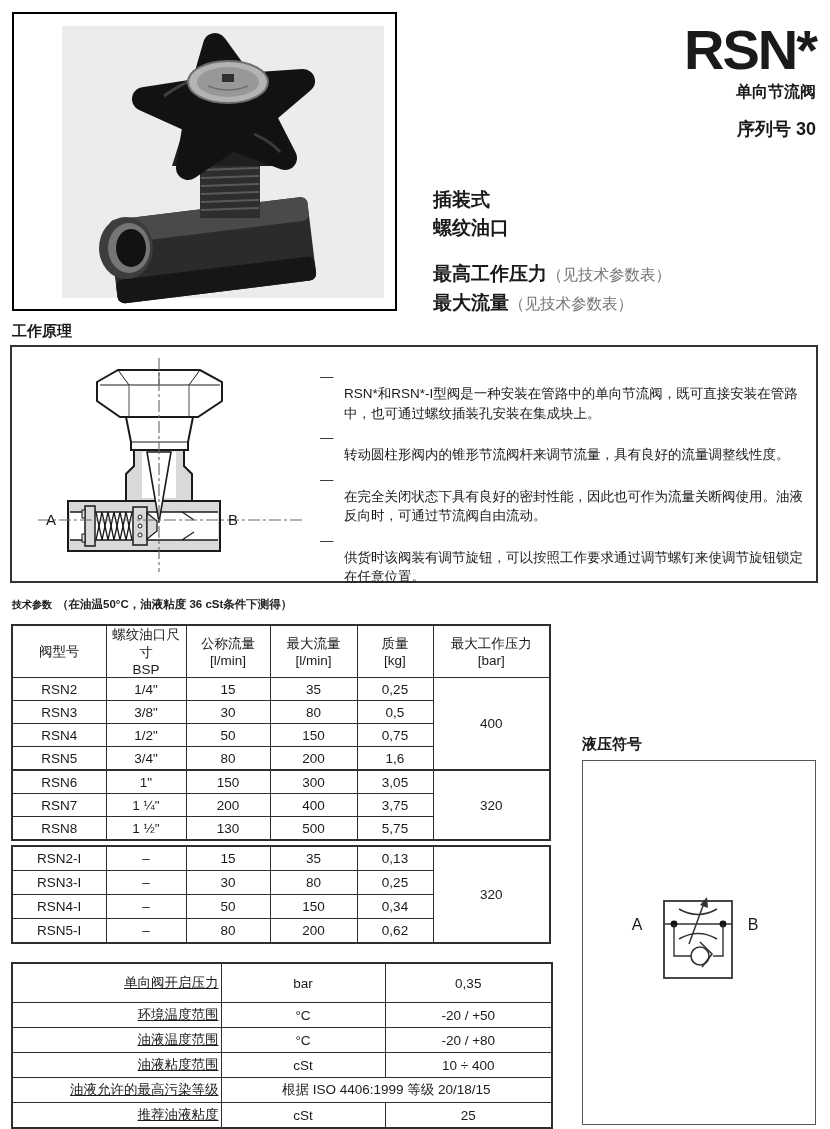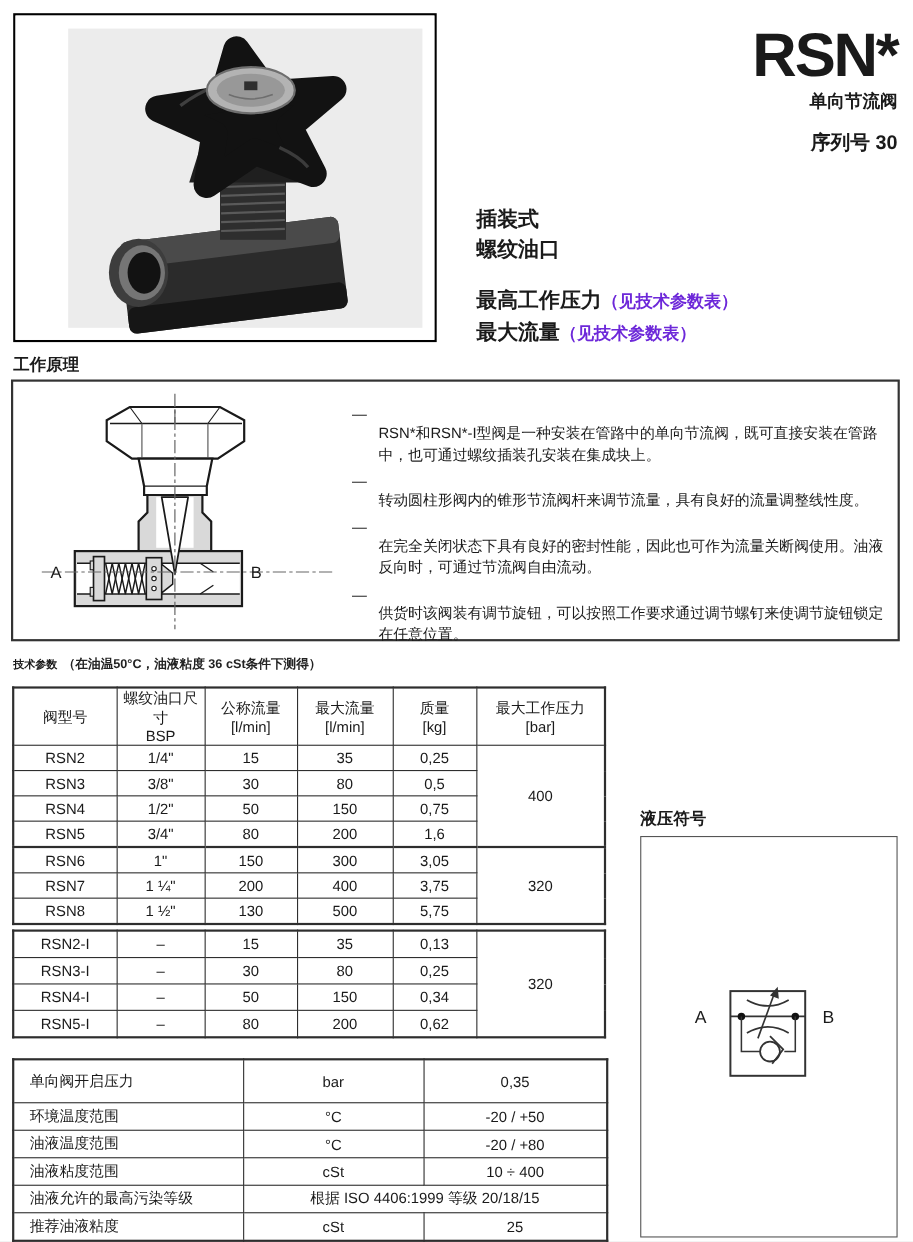--- a/index.html
+++ b/index.html
@@ -18,21 +18,21 @@
   .rsn { font-size:56px; line-height:52px; font-weight:bold; letter-spacing:-2px; }
   .subtitle { font-size:16px; font-weight:bold; margin-top:6px; }
   .serial { font-size:18px; font-weight:bold; margin-top:14px;text-align:right; }
 
   
   .features { position:absolute; left:433px; top:186px; }
   .feat { font-size:19px; font-weight:bold; line-height:28px; }
   .specs { margin-top:18px; }
   .spec { font-size:19px; line-height:28px; white-space:nowrap; }
   .spec .b { font-weight:bold; }
-  .spec .n { font-size:15.5px; font-weight:bold; color:#6d28d9; }
+  .spec .n { font-size:15.5px; font-weight:normal; color:#737373; }
 
   
   .section-title { position:absolute; font-size:15px; font-weight:bold; }
 
   
   .wp-box { position:absolute; left:10px; top:345px; width:804px; height:234px; border:2px solid #333; }
   .wp-svg { position:absolute; left:18px; top:7px; }
   .wp-bullets { position:absolute; left:308px; top:20px; width:496px; }
   .bullet { display:flex; font-size:13.5px; line-height:19.5px; margin-bottom:5px; }
   .bullet .dash { width:24px; flex:none; }
@@ -49,21 +49,21 @@
   .tp-table th { height:50px; }
   .tp-table td { height:22px; }
   .tp-table .hdr2 { display:block; }
   .group-sep td { border-top:2.5px solid #2e2e2e; }
   .tp-table2 { position:absolute; left:11px; top:845px; table-layout:fixed; border:2px solid #2e2e2e; }
   .tp-table2 td { height:23px; }
 
   .op-table { position:absolute; left:11px; top:962px; table-layout:fixed; border:2px solid #2e2e2e; }
   .op-table td { height:24px; }
   .op-table tr.tall td { height:38px; }
-  .op-table td.lbl { text-align:left; padding-left:14px; }
+  .op-table td.lbl { text-align:right; padding-left:14px;text-decoration:underline; }
 
   
   .sym-box { position:absolute; left:582px; top:760px; width:232px; height:363px; border:1.5px solid #555; }
   .sym-box svg { display:block; }
 </style>
 </head>
 <body>
 
 <div class="page">
 

